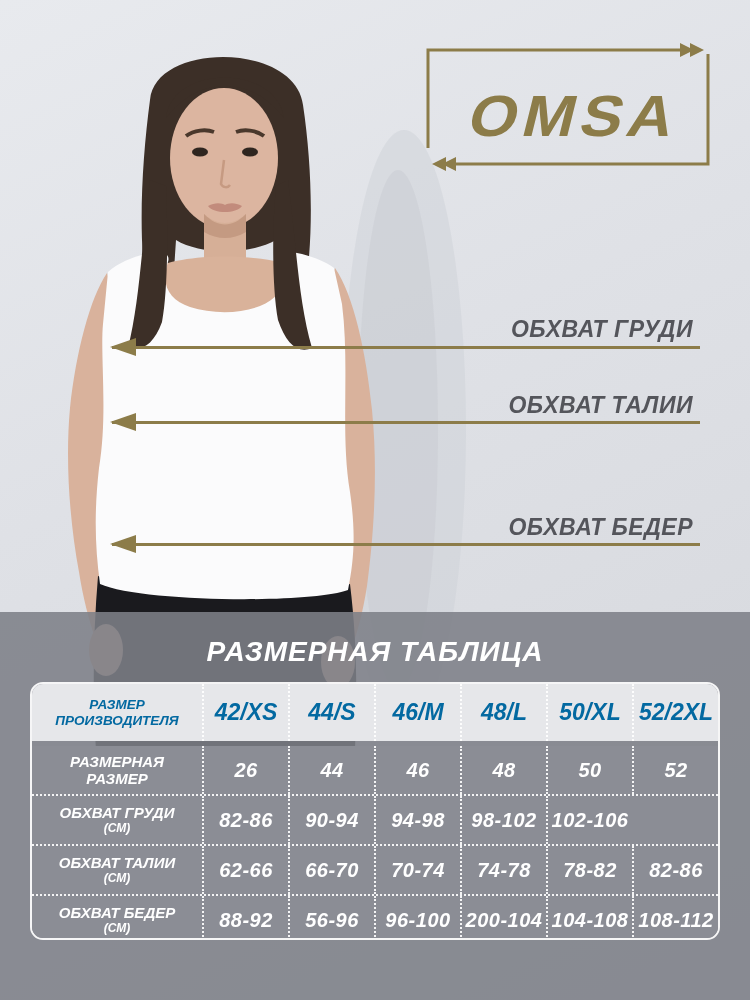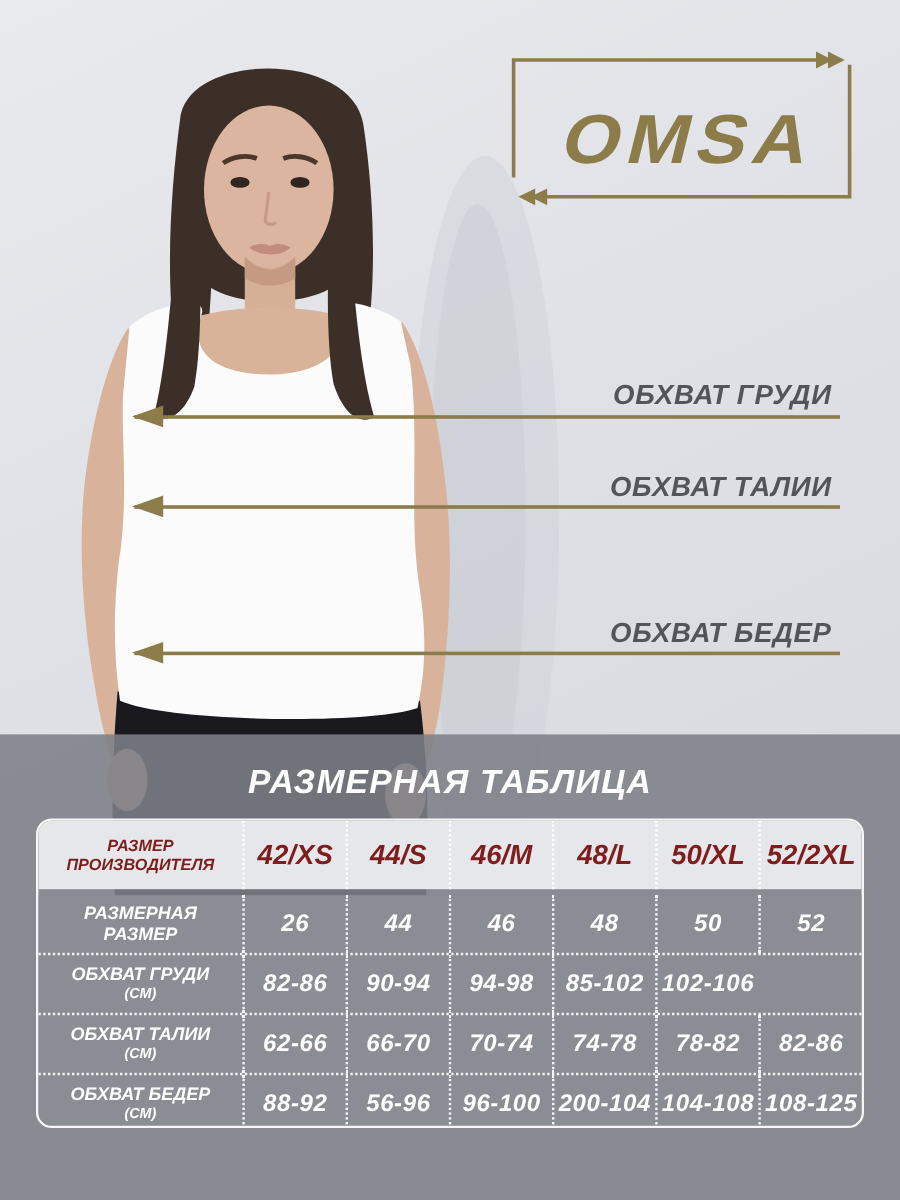--- a/index.html
+++ b/index.html
@@ -44,21 +44,21 @@
   .trow{display:grid;grid-template-columns:170px repeat(6,1fr);}
   .thead{height:57px;background:#e6e7ea;}
   .tbody{margin-top:5px;}
   .tbody .trow{height:48px;background:#8b8d95;}
   .tbody .trow + .trow{border-top:2px dotted rgba(255,255,255,0.9);}
   .tcell{
     display:flex;flex-direction:column;align-items:center;justify-content:center;
     text-align:center;font-style:italic;font-weight:bold;line-height:1.15;
   }
   .trow .tcell + .tcell{border-left:2px dotted rgba(255,255,255,0.9);}
-  .thead .tcell{color:#7f1d1d;}
+  .thead .tcell{color:#0369a1;}
   .h-label{font-size:13.5px;padding:0 14px;}
   .h-size{font-size:23px;}
   .r-label{font-size:15px;color:#ffffff;padding:0 8px;}
   .r-unit{font-size:12px;font-weight:600;color:#ffffff;}
   .r-val{font-size:20px;color:#ffffff;letter-spacing:.5px;}
 </style>
 </head>
 <body>
 
 <div class="canvas">
@@ -159,21 +159,21 @@
         </div>
 
         <div class="trow">
           <div class="tcell r-label">
             <span>ОБХВАТ ГРУДИ</span>
               <span class="r-unit">(СМ)</span>
           </div>
           <div class="tcell r-val">82-86</div>
           <div class="tcell r-val">90-94</div>
           <div class="tcell r-val">94-98</div>
-          <div class="tcell r-val">85-102</div>
+          <div class="tcell r-val">98-102</div>
           <div class="tcell r-val">102-106</div>
         </div>
 
         <div class="trow">
           <div class="tcell r-label">
             <span>ОБХВАТ ТАЛИИ</span>
               <span class="r-unit">(СМ)</span>
           </div>
           <div class="tcell r-val">62-66</div>
           <div class="tcell r-val">66-70</div>
@@ -186,19 +186,19 @@
         <div class="trow">
           <div class="tcell r-label">
             <span>ОБХВАТ БЕДЕР</span>
               <span class="r-unit">(СМ)</span>
           </div>
           <div class="tcell r-val">88-92</div>
           <div class="tcell r-val">56-96</div>
           <div class="tcell r-val">96-100</div>
           <div class="tcell r-val">200-104</div>
           <div class="tcell r-val">104-108</div>
-          <div class="tcell r-val">108-125</div>
+          <div class="tcell r-val">108-112</div>
         </div>
       </div>
     </div>
   </div>
 
 </div>
 
 </body></html>

